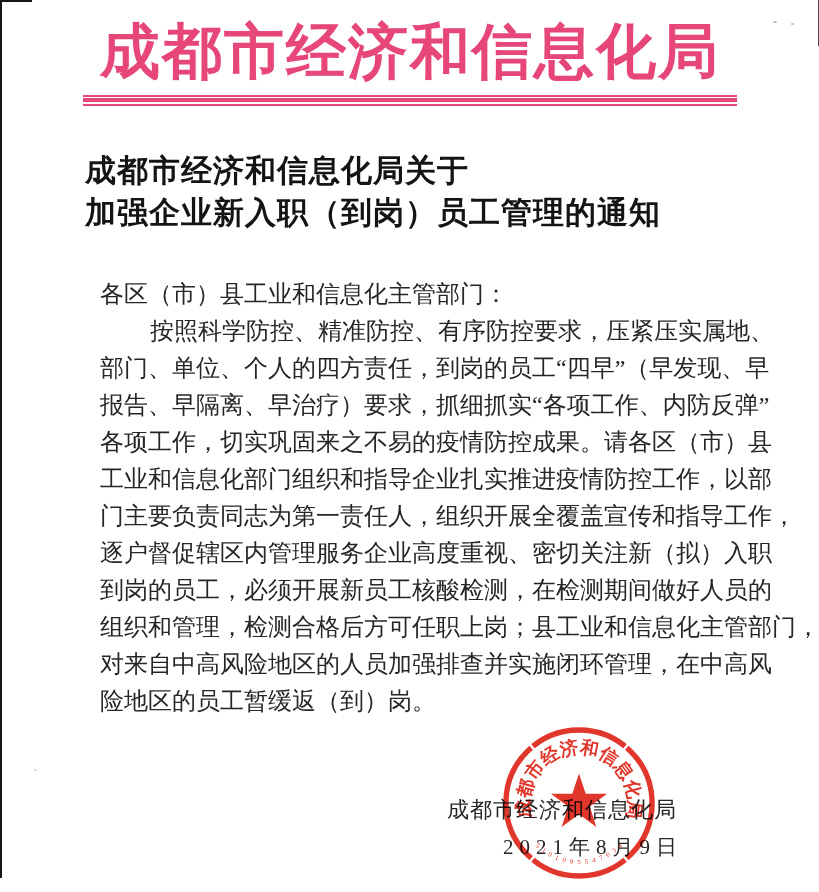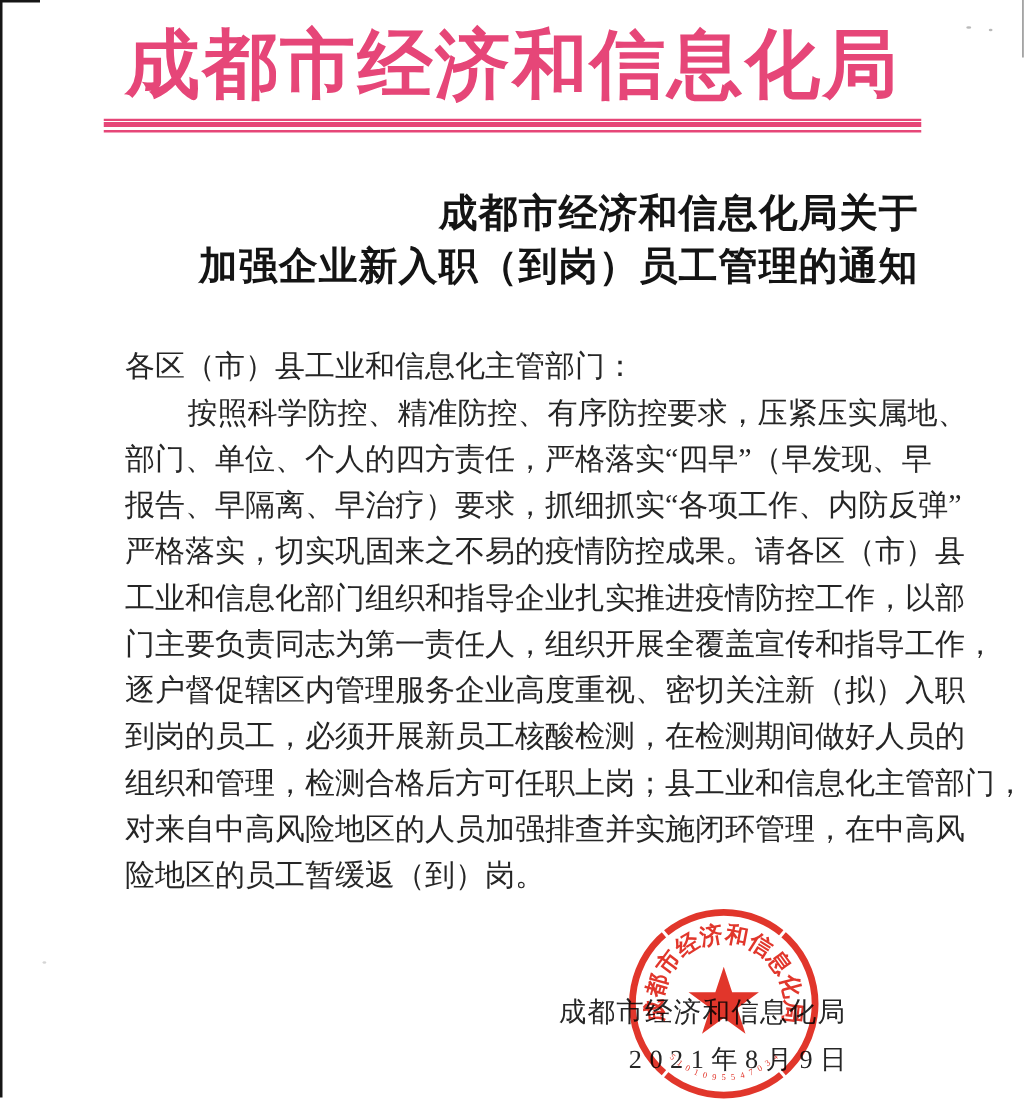--- a/index.html
+++ b/index.html
@@ -45,21 +45,21 @@
       #ffffff 2px, #ffffff 3px,
       var(--accent) 3px, var(--accent) 7px,
       #ffffff 7px, #ffffff 9px,
       var(--accent) 9px, var(--accent) 11px);
   }
 
   
   .doc-title {
     position: absolute;
     top: 150px; left: 85px; width: 650px;
-    text-align: right;
+    text-align: left;
     font-size: 31px;
     font-weight: bold;
     line-height: 42px;
     color: #141414;
     letter-spacing: 1px;
   }
 
   
   .body-text {
     position: absolute;
@@ -119,23 +119,23 @@
   <div class="doc-title">
     <div>成都市经济和信息化局关于</div>
     <div>加强企业新入职（到岗）员工管理的通知</div>
   </div>
 
   <div class="body-text">
     <div class="body-line">各区（市）县工业和信息化主管部门：</div>
     <div>
 
     <div class="body-line indent">按照科学防控、精准防控、有序防控要求，压紧压实属地、</div>
-        <div class="body-line">部门、单位、个人的四方责任，严格落实“四早”（早发现、早</div>
+        <div class="body-line">部门、单位、个人的四方责任，到岗的员工“四早”（早发现、早</div>
         <div class="body-line">报告、早隔离、早治疗）要求，抓细抓实“各项工作、内防反弹”</div>
-        <div class="body-line">严格落实，切实巩固来之不易的疫情防控成果。请各区（市）县</div>
+        <div class="body-line">各项工作，切实巩固来之不易的疫情防控成果。请各区（市）县</div>
         <div class="body-line">工业和信息化部门组织和指导企业扎实推进疫情防控工作，以部</div>
         <div class="body-line">门主要负责同志为第一责任人，组织开展全覆盖宣传和指导工作，</div>
         <div class="body-line">逐户督促辖区内管理服务企业高度重视、密切关注新（拟）入职</div>
         <div class="body-line">到岗的员工，必须开展新员工核酸检测，在检测期间做好人员的</div>
         <div class="body-line">组织和管理，检测合格后方可任职上岗；县工业和信息化主管部门，</div>
         <div class="body-line">对来自中高风险地区的人员加强排查并实施闭环管理，在中高风</div>
         <div class="body-line">险地区的员工暂缓返（到）岗。</div>
       </div>
   </div>
 

